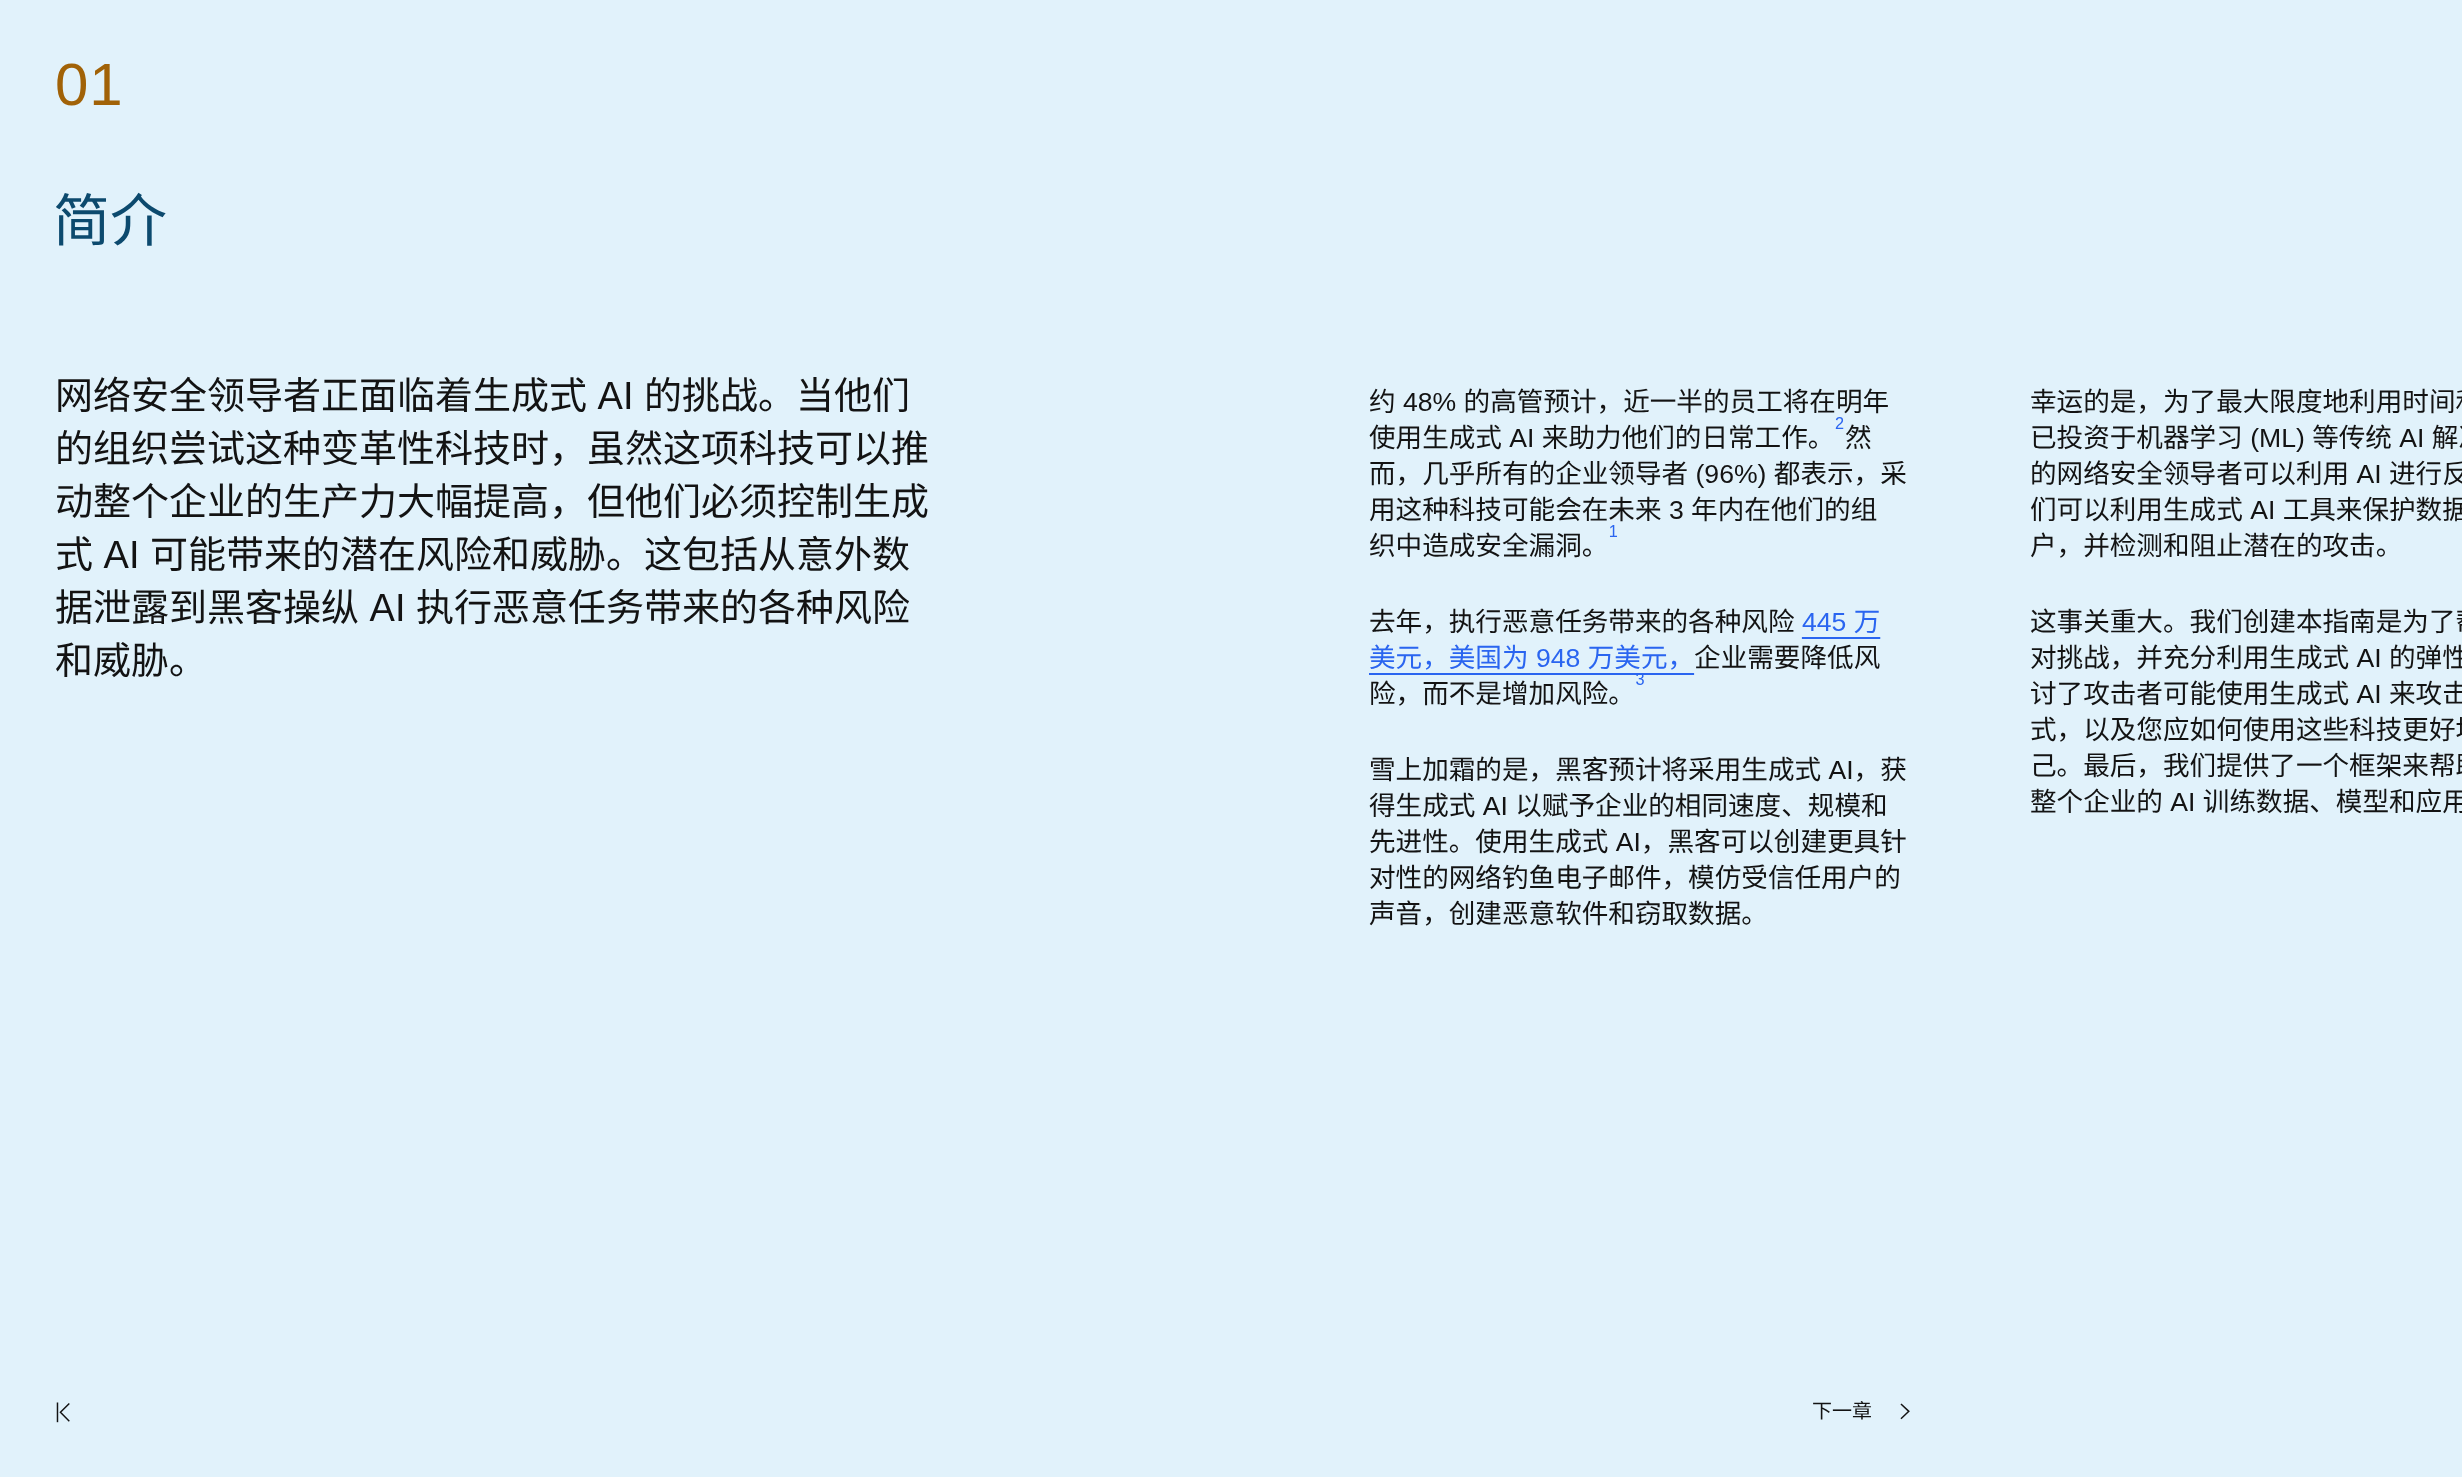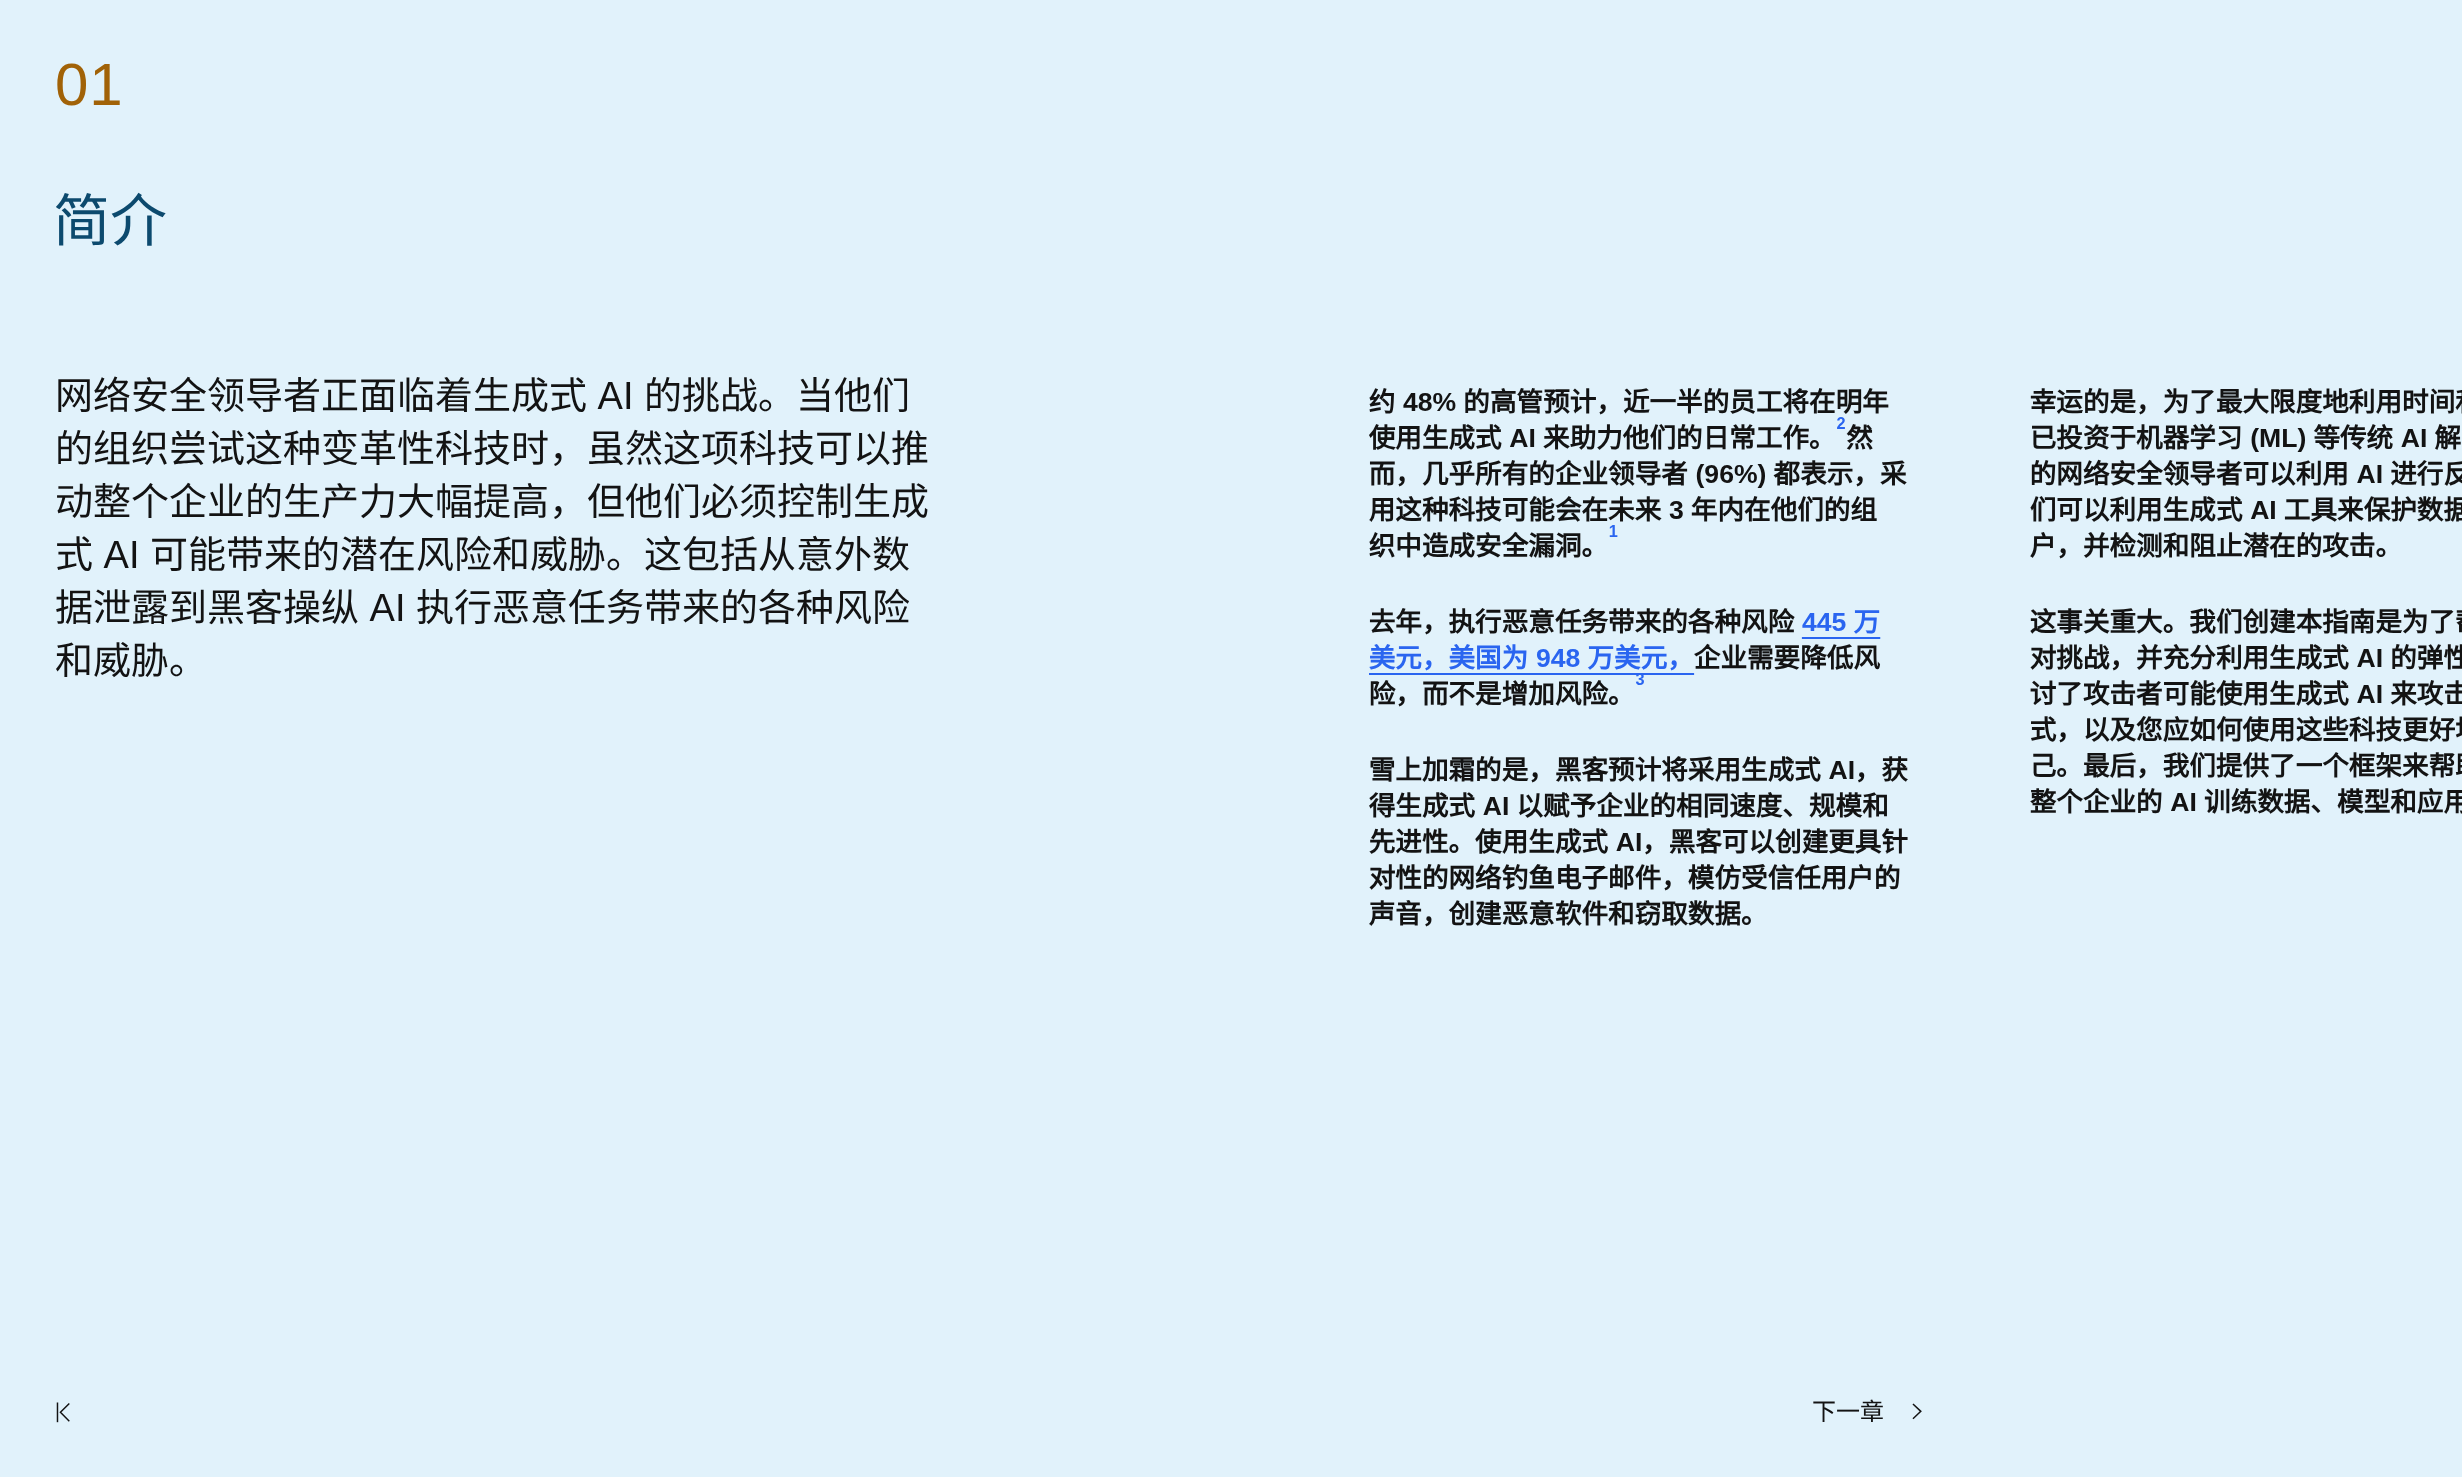--- a/index.html
+++ b/index.html
@@ -33,21 +33,21 @@
     width: 980px;
     font-size: 38px; line-height: 53px;
     font-weight: 400;
     white-space: pre-wrap;
   }
 
   .col {
     position: absolute; top: 384px;
     width: 621px;
     font-size: 26.6px; line-height: 36px;
-    font-weight: 700;
+    font-weight: 400;
     white-space: pre-wrap;
   }
   .col-middle { left: 1369px; }
   .col-right  { left: 2030px; }
   .para { margin: 0 0 40px 0; }
 
   .fnref {
     font-size: 16.3px;
     line-height: 0;
     position: relative; top: -0.52em;
@@ -63,21 +63,21 @@
 
   .nav-back {
     position: absolute; left: 56px; top: 1402px;
     background: none; border: none; cursor: pointer;
     width: 14.8px; height: 20.7px; padding: 0;
     color: #131313;
   }
   .nav-next {
     position: absolute; left: 1812px; top: 1400px;
     display: flex; align-items: center; gap: 26.6px;
-    font-size: 24px; line-height: 23.6px;
+    font-size: 20px; line-height: 23.6px;
     color: #131313; cursor: pointer;
     background: none; border: none;
     font-family: "Liberation Sans", sans-serif;
   }
   svg { display: block; }
 </style>
 </head>
 <body>
 
 <div class="page">

